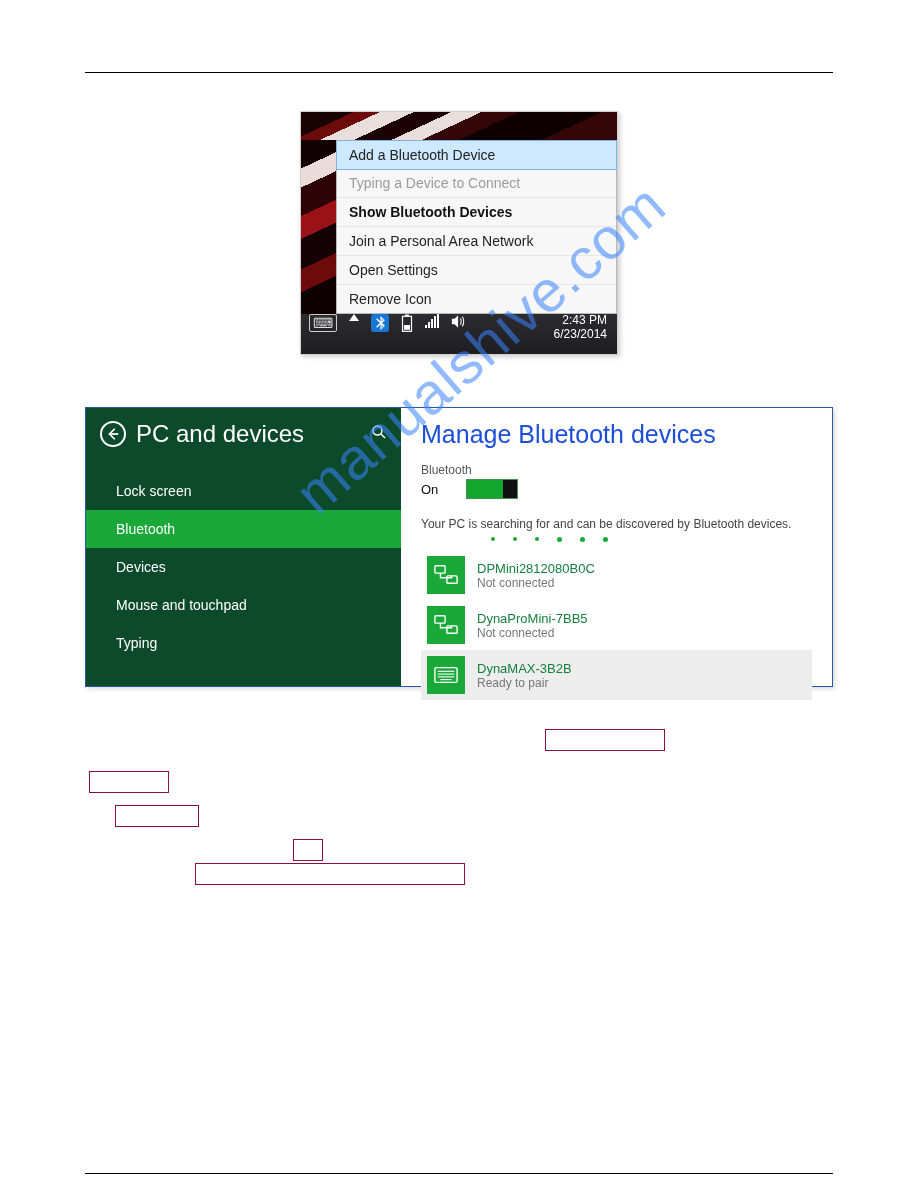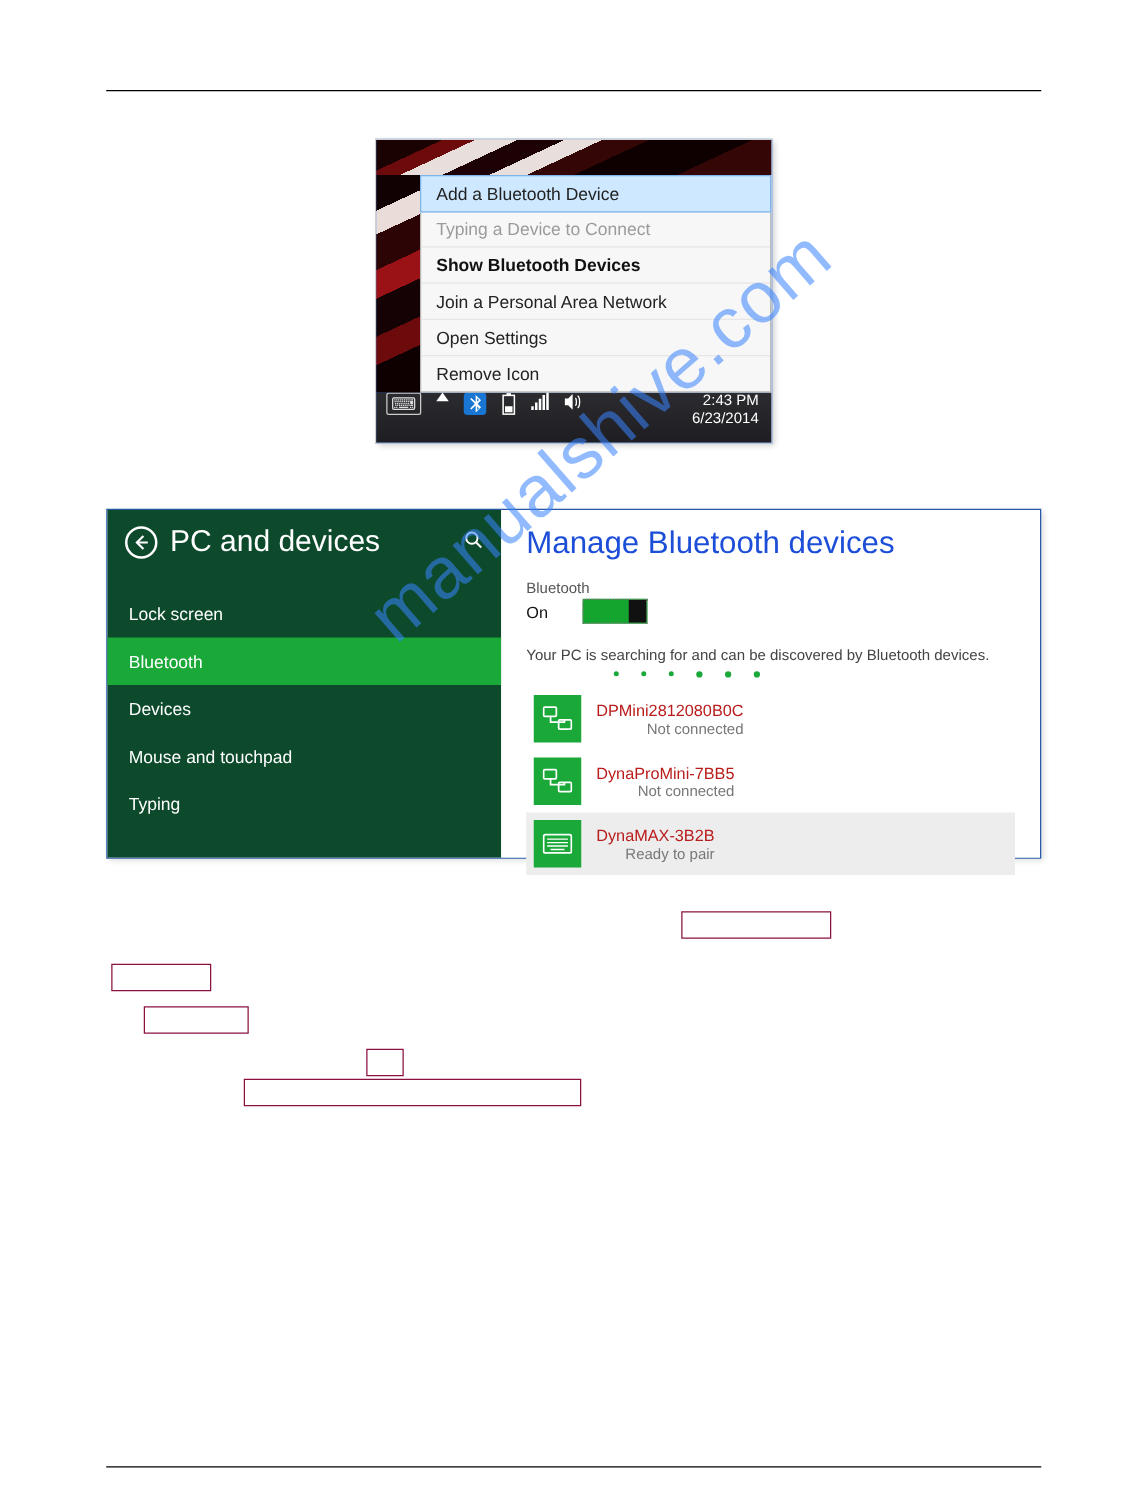--- a/index.html
+++ b/index.html
@@ -13,21 +13,21 @@
   }
   .hr-top { border-top: 1.5px solid #000; margin-top: 72px; margin-bottom: 38px; }
   .hr-bot { border-top: 1.5px solid #000; margin-top: 300px; }
 
   
   .shot1-wrap { display: flex; justify-content: center; }
   .shot1 {
     width: 318px;
     border: 1px solid #d0d0d0;
     box-shadow: 2px 2px 5px rgba(0,0,0,.2);
-    background: #3b82f6;
+    background: #f97316;
     position: relative;
     font-family: "Segoe UI", Arial, sans-serif;
   }
   
   .shot1 .wall {
     height: 28px;
     background:
       linear-gradient(155deg,
         #1a0102 0 14%, #6d0a0c 14% 21%, #e8dedc 21% 30%, #1c0204 30% 40%,
         #e8dedc 40% 48%, #350606 48% 58%, #0e0001 58% 80%, #350606 80% 100%);
@@ -111,21 +111,21 @@
   .shot2 .side .hdr {
     display:flex; align-items:center; gap:10px; padding: 12px 14px 6px 14px;
     font-size: 24px; font-weight: 300;
   }
   .shot2 .side .hdr .back {
     width:26px;height:26px;border:2px solid #fff;border-radius:50%;
     display:flex;align-items:center;justify-content:center;font-size:17px;line-height:1;
   }
   .shot2 .side .hdr .srch { margin-left:auto; font-size:18px; }
   .shot2 .side .items { padding-top: 18px; display:flex;flex-direction:column; }
-  .shot2 .side .it { padding: 11px 17px; cursor:pointer; font-size:14px; font-weight:300;}
+  .shot2 .side .it { padding: 11px 30px; cursor:pointer; font-size:14px; font-weight:300;}
   .shot2 .side .it.sel { background:#1aa838; }
 
   .shot2 .pane {
     flex: 1; background:#fff; color:#333;
     padding: 12px 20px;
     font-size: 13px;
   }
   .shot2 .pane h2 {
     color:#1d4ed8; font-weight:300; font-size:25px; margin-bottom: 14px;
   }
@@ -144,22 +144,22 @@
   .shot2 .pane .dots span{width:4px;height:4px;border-radius:50%;background:#1aa838;}
   .shot2 .pane .dots span:nth-child(4),
   .shot2 .pane .dots span:nth-child(5),
   .shot2 .pane .dots span:nth-child(6){width:5px;height:5px;}
 
   .shot2 .dev { display:flex;align-items:center;gap:12px; padding:6px 6px; }
   .shot2 .dev.sel { background:#ededed; }
   .shot2 .dev .ico {
     width:38px;height:38px;background:#1aa838;display:flex;align-items:center;justify-content:center;color:#fff;font-size:19px;
   }
-  .shot2 .dev .nm { font-size:13px; color:#b91c1c; }
-  .shot2 .dev .st { font-size:12px; color:#777; font-weight:300;text-align:right;}
+  .shot2 .dev .nm { font-size:13px; color:#15803d; }
+  .shot2 .dev .st { font-size:12px; color:#777; font-weight:300;}
 
   
   .wm {
     position:absolute;
     left: 130px; top: 315px;
     font-size: 58px;
     font-family: Arial, sans-serif;
     color: rgba(56, 132, 255, 0.55);
     transform: rotate(-41deg);
     transform-origin: center;

